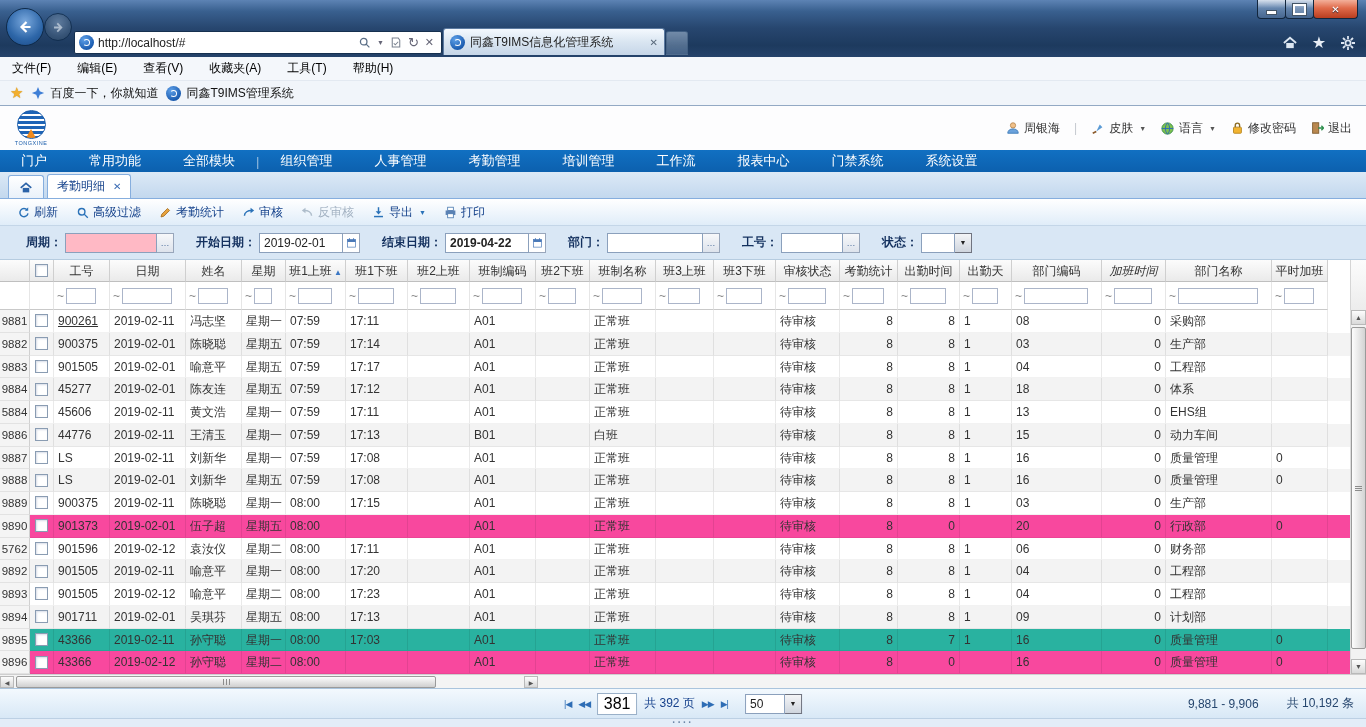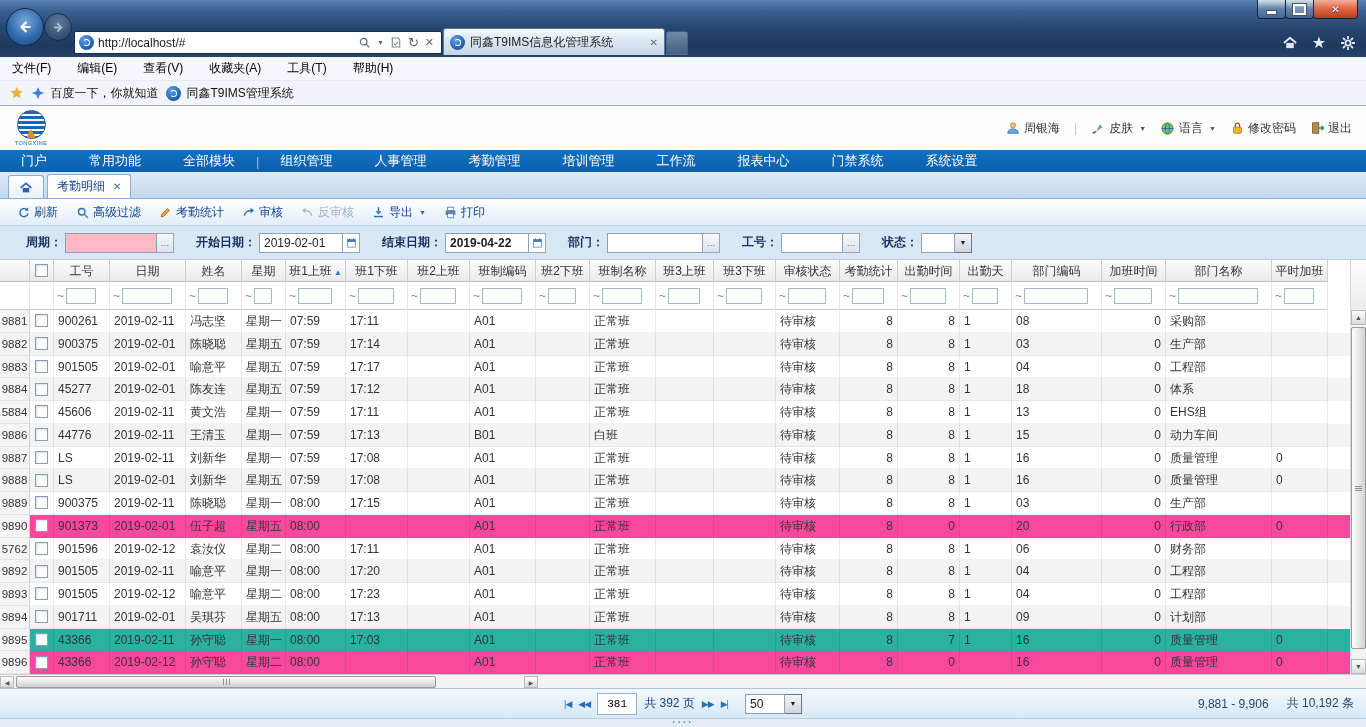--- a/index.html
+++ b/index.html
@@ -113,24 +113,24 @@
   
   #hscroll{height:14px;background:#f4f4f4;border-top:1px solid #cfcfcf;position:relative;}
   .hbtn{position:absolute;top:1px;width:14px;height:12px;background:linear-gradient(180deg,#fdfdfd,#d8d8d8);
         border:1px solid #b9b9b9;box-sizing:border-box;color:#555;font-size:6px;display:flex;align-items:center;justify-content:center;}
   #hthumb{position:absolute;left:16px;top:1px;width:420px;height:12px;border:1px solid #9a9a9a;border-radius:2px;box-sizing:border-box;
         background:linear-gradient(180deg,#fdfdfd,#cfcfcf);display:flex;align-items:center;justify-content:center;gap:2px;}
   #hthumb i{display:block;width:1px;height:6px;background:#8c8c8c;}
   #pagebar{height:30px;background:linear-gradient(180deg,#f3f9fe,#d8e8f6);border-top:1px solid #aac4dd;position:relative;}
   #pgcenter{position:absolute;left:50%;top:0;transform:translateX(-50%);height:100%;display:flex;align-items:center;gap:7px;color:#16418c;}
   .pgbtn{color:#2e6db5;font-size:9px;letter-spacing:-1px;white-space:nowrap;}
-  #pageinput{width:34px;height:18px;border:1px solid #9ab0c8;text-align:center;font-size:11px;font-family:Liberation Mono, monospace;}
+  #pageinput{width:34px;height:18px;border:1px solid #9ab0c8;text-align:center;font-size:16px;font-family:Liberation Sans, sans-serif;}
   #psize{display:flex;align-items:center;margin-left:10px;}
   #psize .inp{width:40px;height:20px;}
-  #pgright{position:absolute;right:12px;top:0;height:100%;display:flex;align-items:center;gap:18px;color:#26466e;}
+  #pgright{position:absolute;right:12px;top:0;height:100%;display:flex;align-items:center;gap:28px;color:#26466e;}
   #bottomstrip{height:9px;background:#e3edf8;border-top:1px solid #bcd0e4;text-align:center;line-height:6px;}
   #bottomstrip span{color:#6d87a8;font-size:10px;font-weight:bold;letter-spacing:2px;}
   svg{display:block;}
 </style>
 </head>
 <body>
 
 <div class="band" id="titlebar">
   <div class="winbtns">
     <span class="winbtn">
@@ -408,21 +408,21 @@
       <div class="ghc" style="width: 66px;"><span>班制编码</span></div>
       <div class="ghc" style="width: 54px;"><span>班2下班</span></div>
       <div class="ghc" style="width: 66px;"><span>班制名称</span></div>
       <div class="ghc" style="width: 58px;"><span>班3上班</span></div>
       <div class="ghc" style="width: 62px;"><span>班3下班</span></div>
       <div class="ghc" style="width: 64px;"><span>审核状态</span></div>
       <div class="ghc" style="width: 58px;"><span>考勤统计</span></div>
       <div class="ghc" style="width: 62px;"><span>出勤时间</span></div>
       <div class="ghc" style="width: 52px;"><span>出勤天</span></div>
       <div class="ghc" style="width: 90px;"><span>部门编码</span></div>
-      <div class="ghc" style="width: 64px;"><span>加班时间</span></div>
+      <div class="ghc" style="width: 64px; font-style: italic;"><span>加班时间</span></div>
       <div class="ghc" style="width: 106px;"><span>部门名称</span></div>
       <div class="ghc" style="width: 56px;"><span>平时加班</span></div>
     </div>
   <div id="gfilter">
       <div class="gfc" style="width: 30px;"></div>
       <div class="gfc" style="width: 24px;"></div>
       <div class="gfc" style="width: 56px;">
         <span class="tilde">~</span>
         <input style="width: 30px;">
       </div>
@@ -502,21 +502,21 @@
         <span class="tilde">~</span>
         <input style="width: 30px;">
       </div>
     </div>
   <div id="grows">
       <div class="trow">
         <div class="tc rn" style="width: 30px;">9881</div>
         <div class="tc cbcell" style="width: 24px;">
           <span class="cb"></span>
         </div>
-        <div class="tc" style="width: 56px;">900261</div>
+        <div class="tc" style="width: 56px; text-decoration: underline;">900261</div>
         <div class="tc" style="width: 76px;">2019-02-11</div>
         <div class="tc" style="width: 56px;">冯志坚</div>
         <div class="tc" style="width: 44px;">星期一</div>
         <div class="tc" style="width: 60px;">07:59</div>
         <div class="tc" style="width: 62px;">17:11</div>
         <div class="tc" style="width: 62px;"></div>
         <div class="tc" style="width: 66px;">A01</div>
         <div class="tc" style="width: 54px;"></div>
         <div class="tc" style="width: 66px;">正常班</div>
         <div class="tc" style="width: 58px;"></div>

